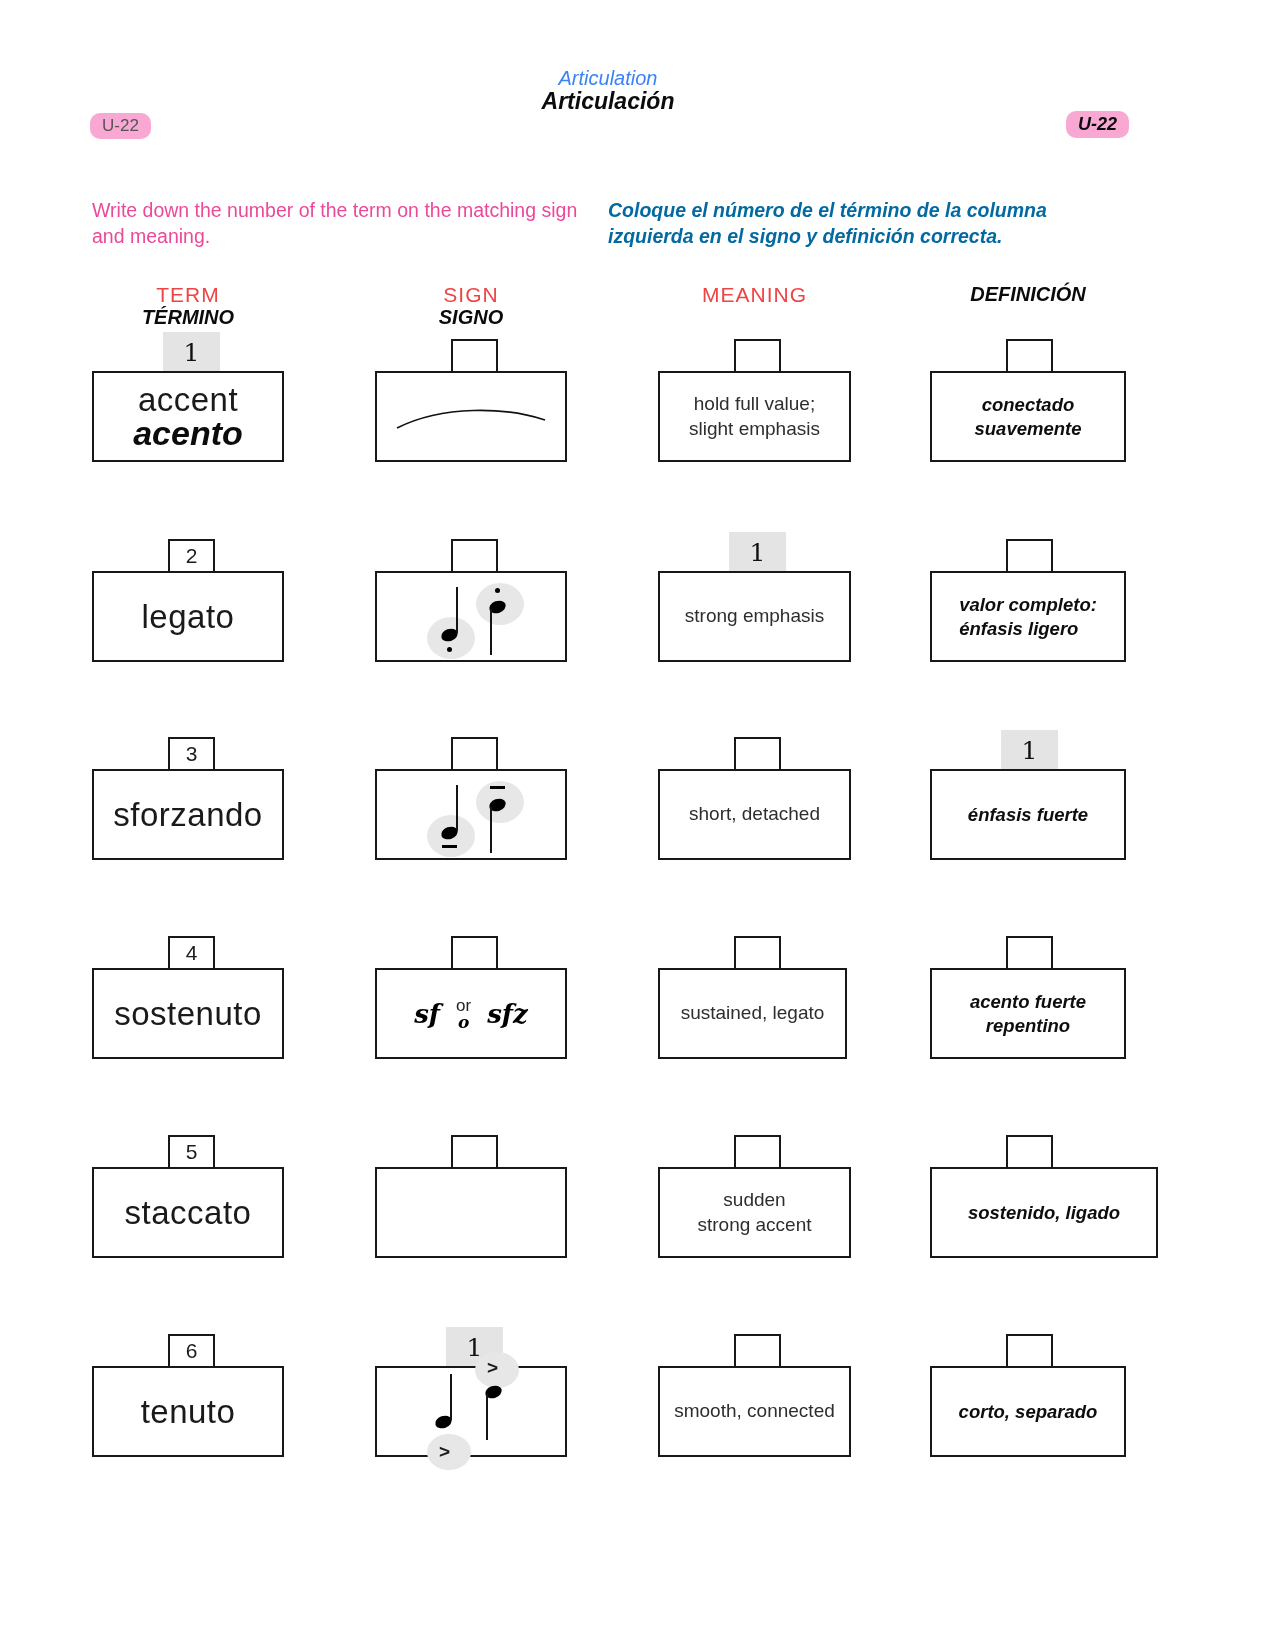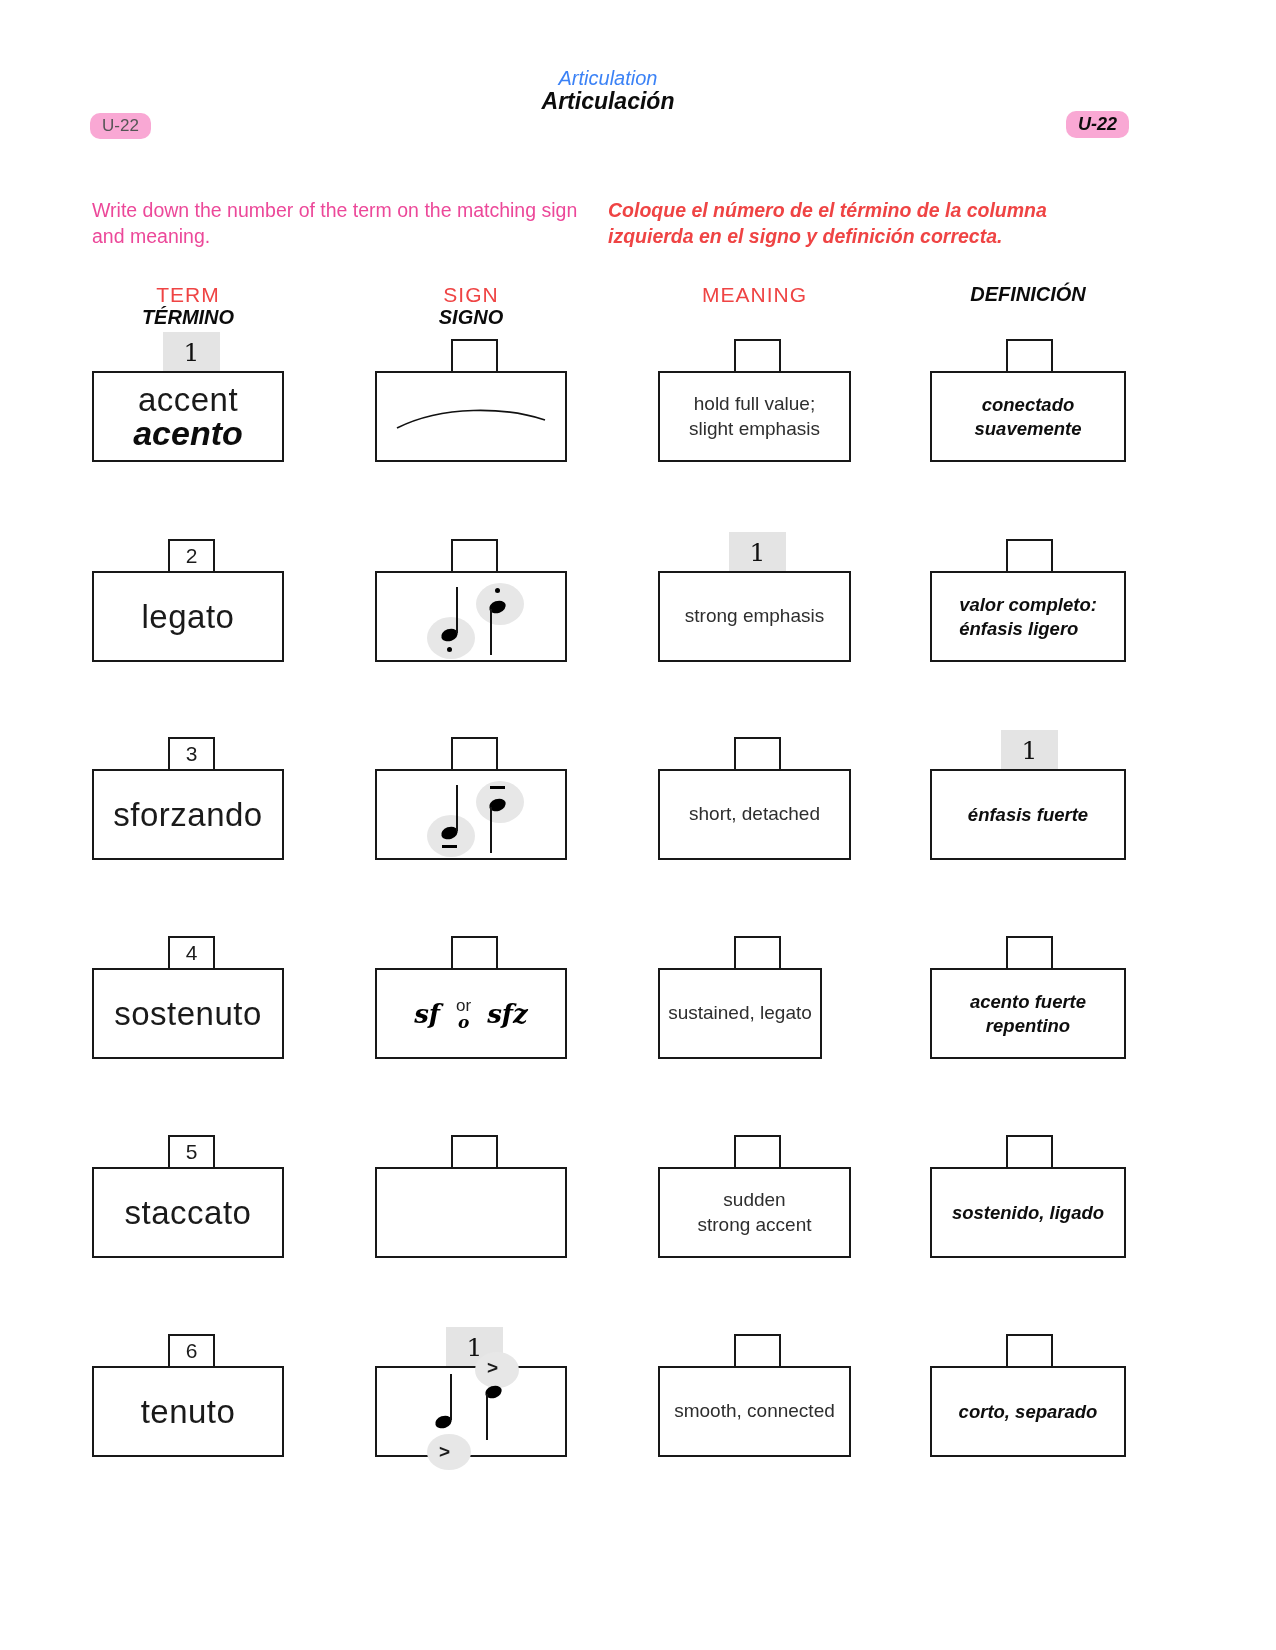--- a/index.html
+++ b/index.html
@@ -10,21 +10,21 @@
   .title-wrap{position:absolute;top:68px;left:0;width:1216px;text-align:center;}
   .title-en{font-style:italic;font-size:20px;color:#3b82f6;line-height:1.05;}
   .title-es{font-style:italic;font-weight:bold;font-size:23px;color:#0c0c0c;line-height:1.1;}
   .badge{position:absolute;background:#f9a8d4;border-radius:10px;padding:3px 12px;font-size:17px;}
   .badge.left{left:90px;top:113px;color:#555;}
   .badge.right{left:1066px;top:111px;color:#0d0d0d;font-weight:bold;font-style:italic;font-size:18px;}
 
   
   .instr{position:absolute;top:198px;line-height:1.32;}
   .instr.en{left:92px;width:487px;font-size:19.5px;color:#ec4899;}
-  .instr.es{left:608px;width:500px;font-size:19.5px;font-weight:bold;font-style:italic;color:#ef4444;}
+  .instr.es{left:608px;width:500px;font-size:19.5px;font-weight:bold;font-style:italic;color:#0369a1;}
 
   
   .colhead{position:absolute;top:283px;text-align:center;}
   .ch-en{font-size:21px;color:#ef4444;letter-spacing:1px;line-height:1.1;}
   .ch-es{font-size:20px;font-weight:bold;font-style:italic;color:#0b0b0b;line-height:1.15;}
 
   
   .cell{position:absolute;height:124px;}
   .tab{position:absolute;top:0;left:76px;width:47px;height:32px;background:#fff;
        border:2px solid #181818;border-bottom:none;box-sizing:border-box;
@@ -250,21 +250,21 @@
       <div class="dyn-row">
         <span class="dyn">sf</span>
         <span class="or-stack">
           <span class="or-en">or</span>
           <span class="or-es">o</span>
         </span>
         <span class="dyn">sfz</span>
       </div>
     </div>
   </div>
-  <div class="cell" style="left:658px;top:936px;width:164px;">
+  <div class="cell" style="left:658px;top:936px;width:189px;">
     <div class="tab">
         <span></span>
       </div>
     <div class="box">
       <div class="meaning-text">
         <div>sustained, legato</div>
       </div>
     </div>
   </div>
   <div class="cell" style="left:930px;top:936px;width:196px;">
@@ -297,21 +297,21 @@
     <div class="tab">
         <span></span>
       </div>
     <div class="box">
       <div class="meaning-text">
         <div>sudden</div>
           <div class="l2">strong accent</div>
       </div>
     </div>
   </div>
-  <div class="cell" style="left:930px;top:1135px;width:196px;">
+  <div class="cell" style="left:930px;top:1135px;width:196px;padding-left:32px;">
     <div class="tab">
         <span></span>
       </div>
     <div class="box">
       <div class="def-text">
         <div>sostenido, ligado</div>
       </div>
     </div>
   </div>
 

